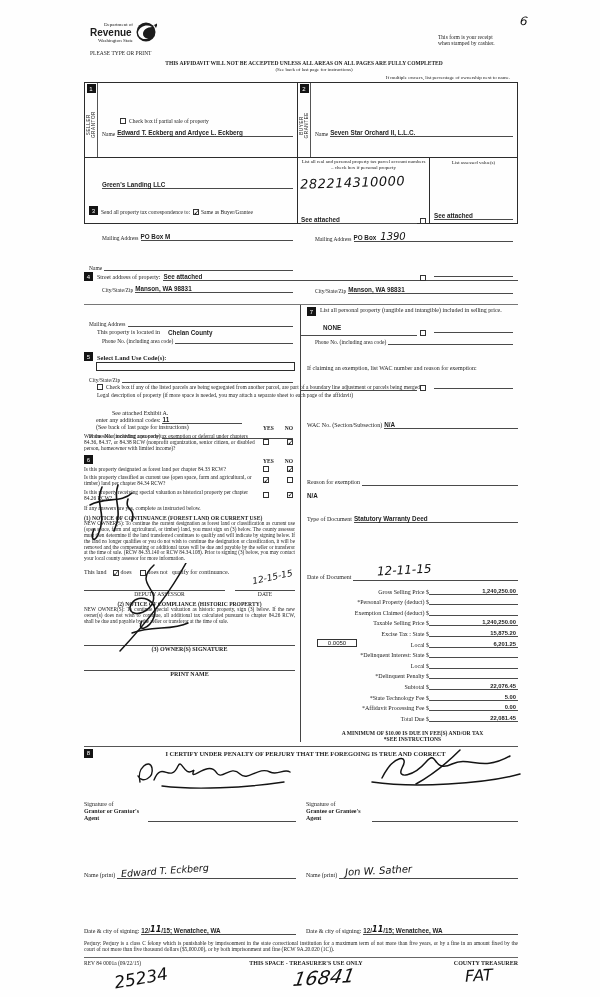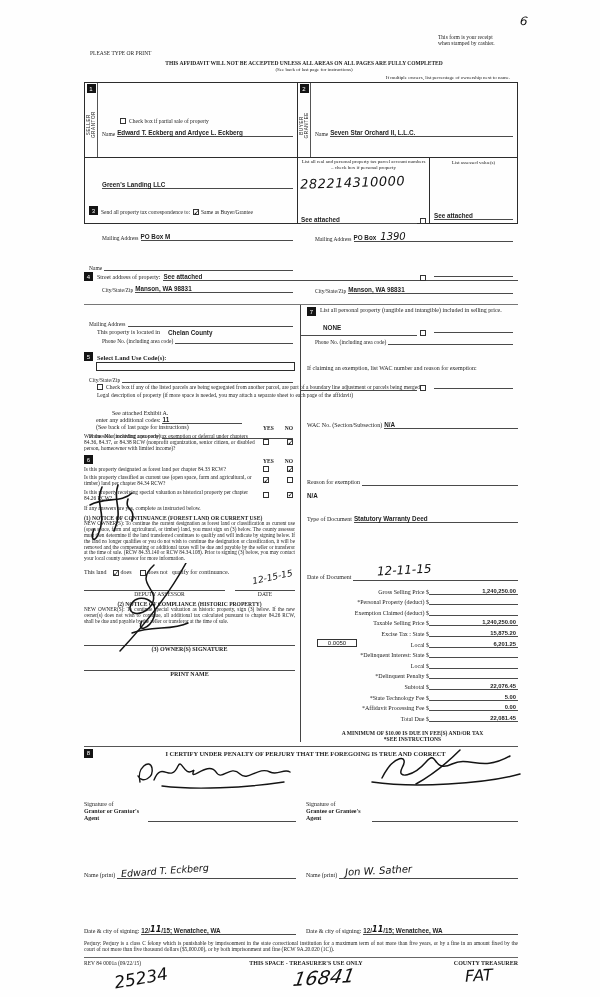--- a/index.html
+++ b/index.html
@@ -48,20 +48,34 @@
 </head>
 <body>
 
 <div class="sheet">
 
   <div class="hand" style="position:absolute; right:72px; top:14px; font-size:12px; transform:rotate(8deg);">6</div>
 
   <div class="form">
 
     <div style="position:relative; height:62px;">
+      <div style="position:absolute; left:6px; top:2px; width:120px;">
+        <div class="row" style="align-items:flex-start;">
+          <div>
+            <div class="f5" style="margin-left:14px;">Department of</div>
+            <div class="b" style="font-size:10px; line-height:10px; font-family:'Liberation Sans',sans-serif;">Revenue</div>
+            <div class="f5" style="margin-left:8px;">Washington State</div>
+          </div>
+          <svg width="22" height="22" viewBox="0 0 22 22" style="margin-left:2px; margin-top:-1px;">
+            <circle cx="11" cy="11" r="9.5" fill="#1c1c1c"></circle>
+            <path d="M3,11 C5,5 12,3 17,6 C12,6 8,9 8,13 C8,16 11,18 14,17 C8,20 3,16 3,11 Z" fill="#fff"></path>
+            <path d="M19,4 L23,2 L21,7 Z" fill="#1c1c1c"></path>
+          </svg>
+        </div>
+      </div>
       <div style="position:absolute; right:0px; top:14px; width:80px;" class="f55">
         <div>This form is your receipt</div>
         <div>when stamped by cashier.</div>
       </div>
       <div class="f55" style="position:absolute; left:6px; top:30px;">PLEASE TYPE OR PRINT</div>
       <div class="b c f55" style="position:absolute; left:40px; top:40px; width:360px;">THIS AFFIDAVIT WILL NOT BE ACCEPTED UNLESS ALL AREAS ON ALL PAGES ARE FULLY COMPLETED</div>
       <div class="c f5" style="position:absolute; left:140px; top:47px; width:180px;">(See back of last page for instructions)</div>
       <div class="fr" style="position:absolute; left:36px; top:54px;">
         <span class="cb"></span>
         <span class="f55" style="margin-left:3px;">Check box if partial sale of property</span>

